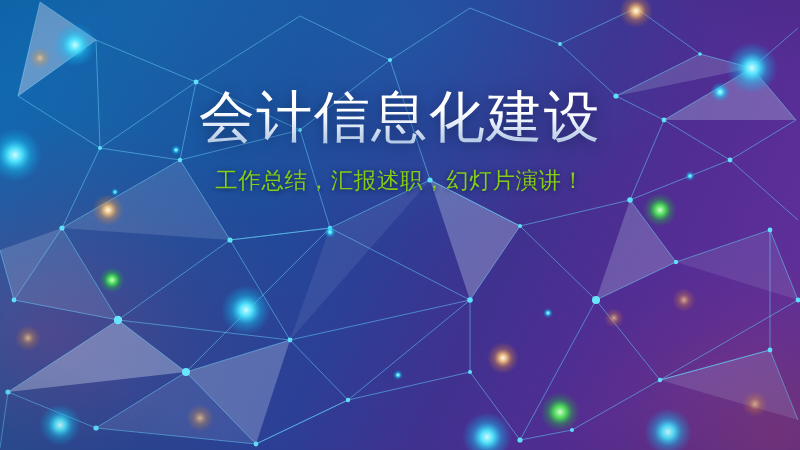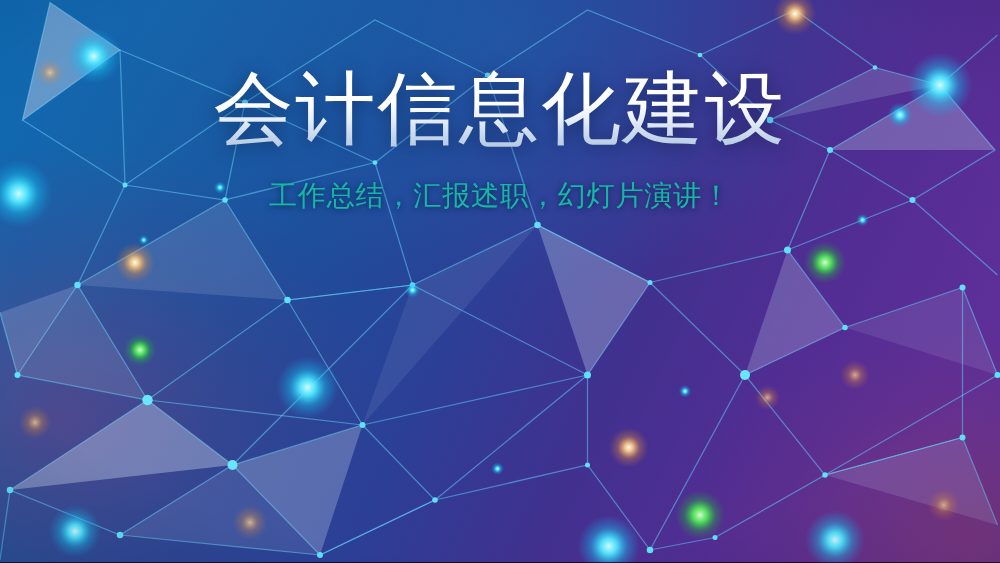--- a/index.html
+++ b/index.html
@@ -29,29 +29,29 @@
   .bg-vig{position:absolute;inset:0;
     background:radial-gradient(ellipse 105% 105% at 50% 44%,
        rgba(0,0,0,0) 52%, rgba(8,6,40,.30) 100%);}
 
   
   .net{position:absolute;inset:0;width:800px;height:450px;}
 
   
   .text-wrap{position:absolute;inset:0;display:flex;flex-direction:column;
      align-items:center;justify-content:flex-start;}
-  .title{margin-top:56px;font-size:64px;line-height:1.02;
+  .title{margin-top:88px;font-size:56px;line-height:1.02;
      letter-spacing:1.5px;font-weight:400;white-space:nowrap;
      background:linear-gradient(180deg,#ffffff 0%,#ffffff 40%,
                 #eaf1fb 58%,#c3d4ea 84%,#b0c6e2 100%);
      -webkit-background-clip:text;background-clip:text;
      -webkit-text-fill-color:transparent;color:#fff;
      filter:drop-shadow(0 2px 7px rgba(6,20,60,.55));}
   .subtitle{margin-top:20px;font-size:22.5px;letter-spacing:.6px;
-     color:#14b8a6;white-space:nowrap;font-weight:400;
+     color:#84cc16;white-space:nowrap;font-weight:400;
      text-shadow:0 1px 5px rgba(5,18,55,.75);}
 </style>
 </head>
 <body>
 
 <div id="slide">
 
   <div class="bg-base"></div>
   <div class="bg-warm"></div>
 

